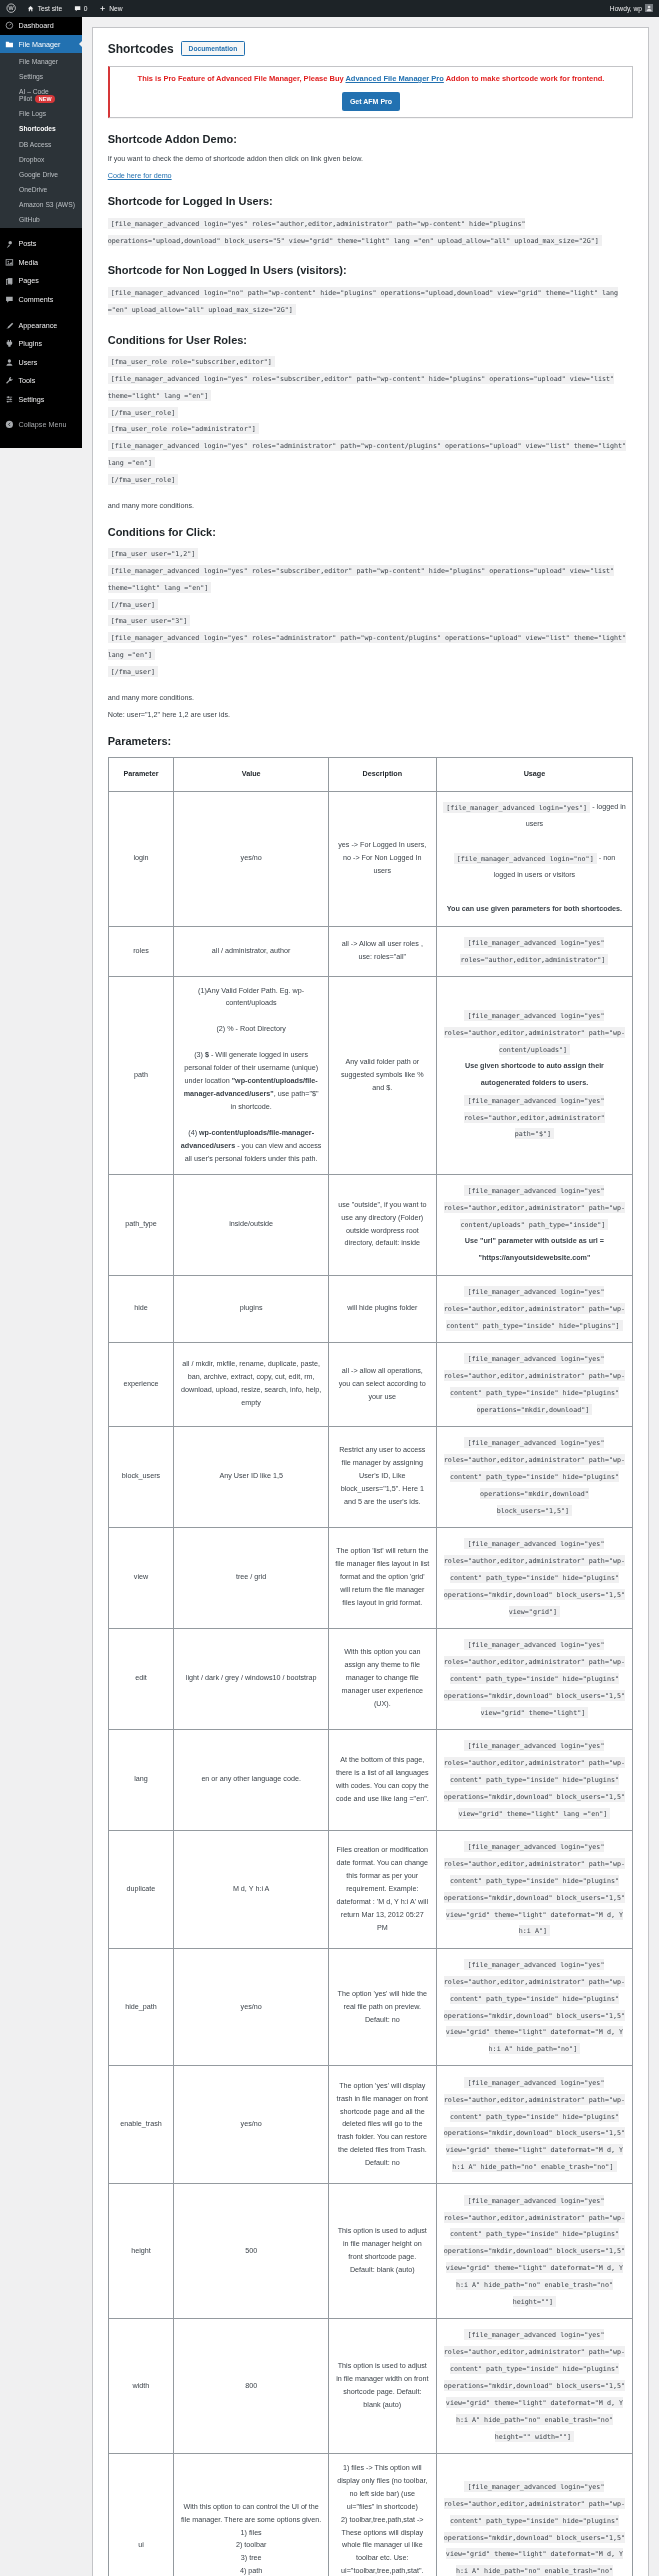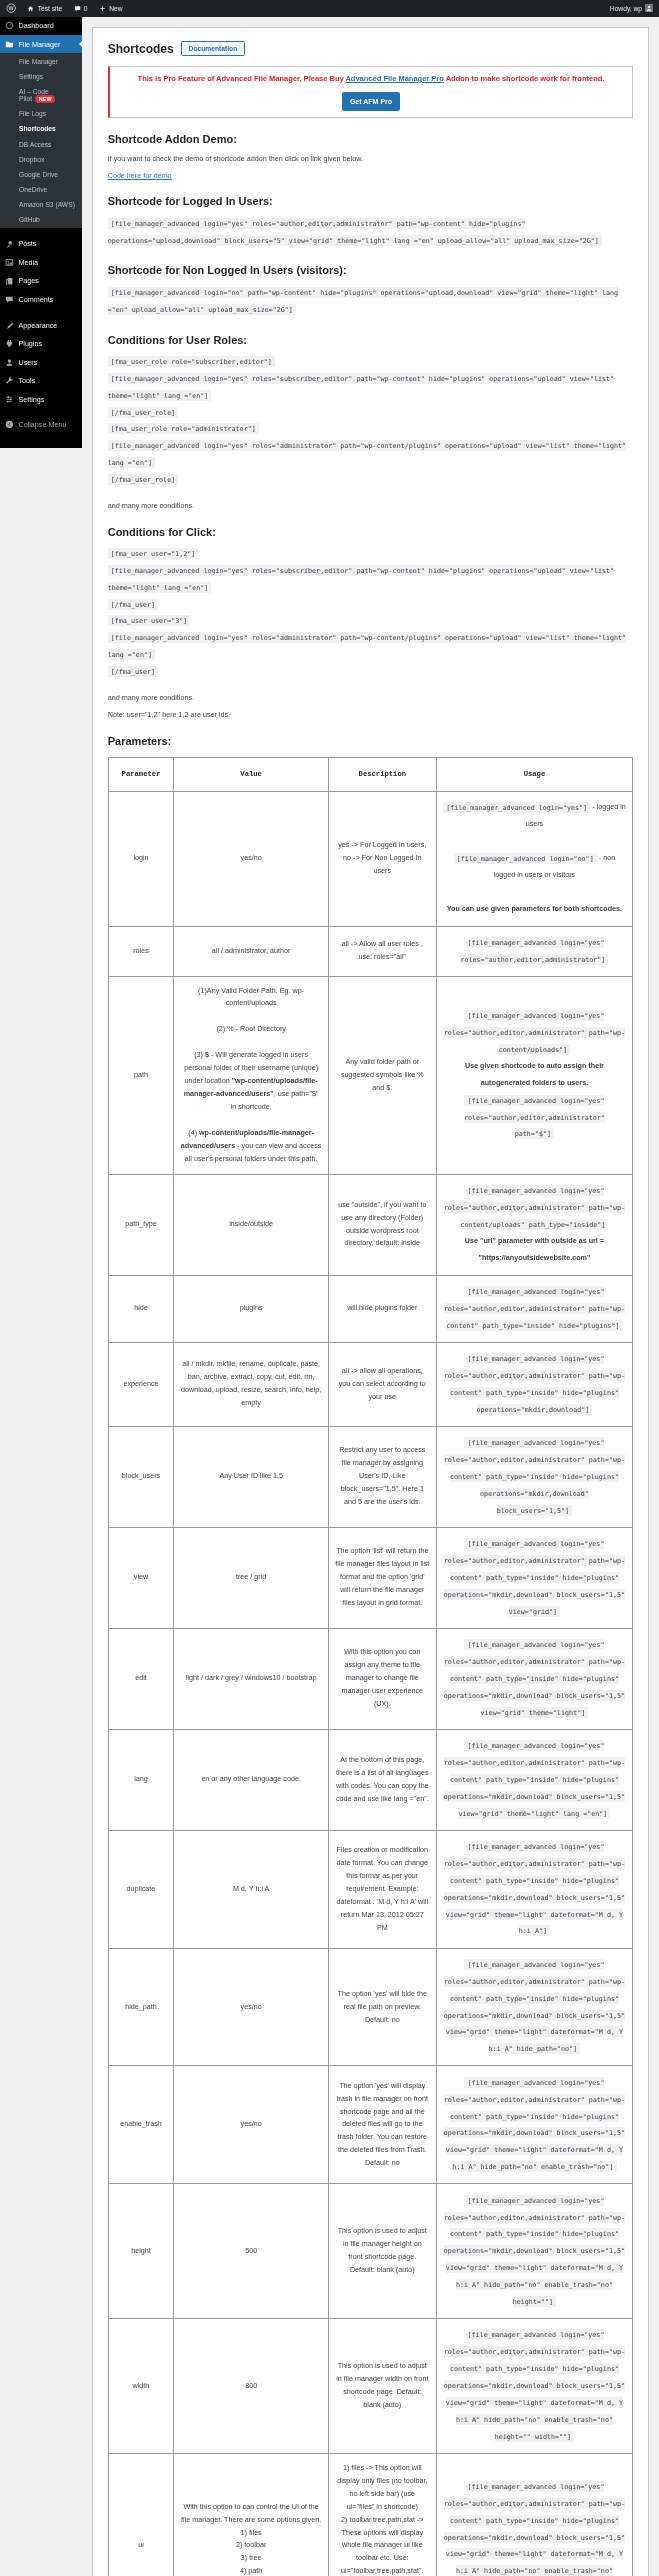--- a/index.html
+++ b/index.html
@@ -94,21 +94,21 @@
     font-size:6.7px; padding:1.5px 3.1px;
   }
   
   table { width:100%; border-collapse:collapse; margin:10.3px 0 18.5px 0; table-layout:fixed; }
   th, td {
     border:0.5px solid #949a9f; padding:7.7px 6.2px;
     text-align:center; vertical-align:middle;
     font-size:7.2px; color:#3c434a; line-height:1.8;
     word-wrap:break-word;
   }
-  th { font-weight:700; color:#23282d; padding:9.8px 6.2px;font-family:Liberation Mono, monospace; }
+  th { font-weight:700; color:#23282d; padding:9.8px 6.2px; }
   td.cell-usage { line-height:2.35; }
   td.cell-usage .code, td .code { font-size:6.7px; }
 </style>
 </head>
 <body>
 
 <div id="adminbar">
   <span class="ab-item" id="ab-logo">
       <svg viewBox="0 0 20 20" width="10.3" height="10.3" style="font-size:13px">
         <circle cx="10" cy="10" r="8.2" fill="none" stroke="currentColor" stroke-width="1.4"></circle>

